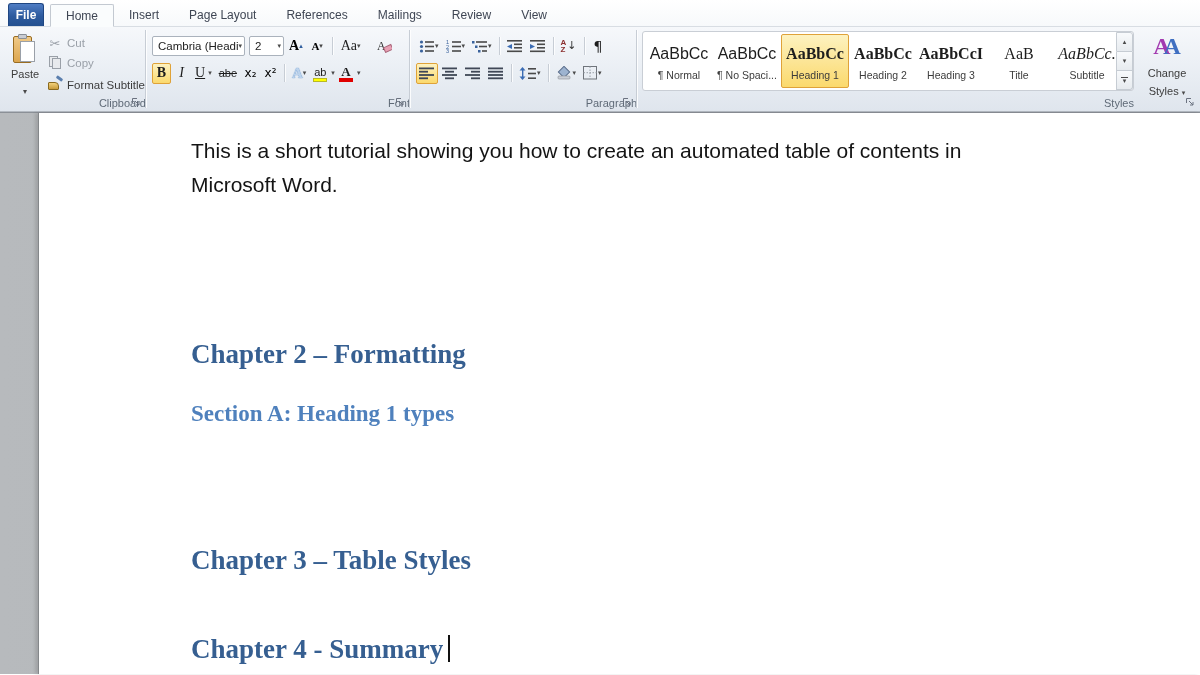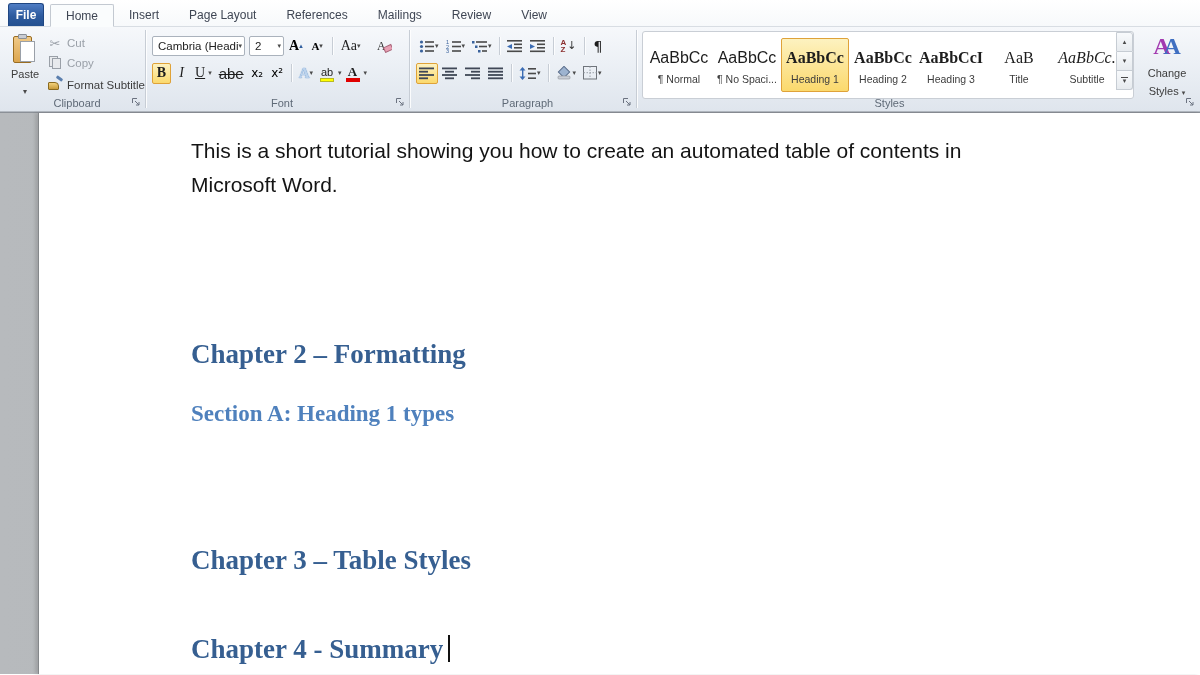--- a/index.html
+++ b/index.html
@@ -13,21 +13,21 @@
     background:linear-gradient(#4f7dc4,#2d5a9e 55%, #24508f); color:#fff; font-weight:bold; font-size:12px;
     display:flex; align-items:center; justify-content:center; border:1px solid #1f4682; border-bottom:none; cursor:pointer; }
   .tab { height:23px; padding:0 15px; font-size:12px; color:#3f4654; display:flex; align-items:center; cursor:pointer; }
   .tab.active { background:#fafcfd; border:1px solid #c3c9d1; border-bottom:1px solid #fafcfd; border-radius:2px 2px 0 0; margin-left:6px; margin-bottom:-1px; }
 
   
   .ribbon { position:relative; height:85px; background:linear-gradient(#f6f8fb,#e8edf3 60%, #dfe5ed);
     border-bottom:1px solid #b4bac2; }
   .group { position:absolute; top:0; bottom:0; }
   .group .sep { position:absolute; right:0; top:3px; bottom:3px; width:1px; background:#c7cdd5; box-shadow:1px 0 0 rgba(255,255,255,.85); }
-  .group-label { position:absolute; bottom:2px; left:0; right:0; text-align:center; font-size:11px; color:#5f6a77;margin-left:8px; }
+  .group-label { position:absolute; bottom:2px; left:0; right:0; text-align:right; font-size:11px; color:#5f6a77;margin-left:8px; }
   .launcher { position:absolute; right:4px; bottom:3px; width:12px; height:12px; display:flex; align-items:center; justify-content:center; cursor:pointer; }
 
   .g-clipboard { left:0; width:146px; }
   .paste-btn { position:absolute; left:6px; top:4px; width:38px; height:72px; text-align:center; cursor:pointer; border:1px solid transparent; border-radius:2px; }
   .clipboard-icon { display:inline-block; position:relative; width:24px; height:30px; margin-top:2px; }
   .clipboard-icon .clip-body { position:absolute; left:0; top:2px; width:19px; height:27px; background:linear-gradient(#f0c987,#dca64f); border:1px solid #9a6d21; border-radius:2px; }
   .clipboard-icon .clip-top { position:absolute; left:5px; top:0px; width:9px; height:5px; background:#c9ccd2; border:1px solid #8a8f97; border-radius:1px; }
   .clipboard-icon .clip-page { position:absolute; left:7px; top:7px; width:15px; height:21px; background:#fff; border:1px solid #9aa0a8; }
   .paste-lbl { display:block; font-size:11px; color:#3c3c3c; margin-top:0px; }
   .paste-arrow { font-size:8px; color:#4a4a4a; line-height:6px; }
@@ -53,38 +53,38 @@
   .font-name { width:93px; }
   .size-box { width:35px; margin-left:2px; }
   .dd { font-size:7px; color:#4a4a4a; line-height:8px; }
   .btn { min-width:19px; height:21px; border:1px solid transparent; border-radius:2px; display:flex; align-items:center; justify-content:center; cursor:pointer; padding:0 2px; }
   .btn.active { background:linear-gradient(#fdf2c0,#fbd96d); border-color:#dfa239; }
   .serif-glyph { font-family:"Liberation Serif", serif; font-size:14px; color:#1d1d1d; }
   .grow-font b, .shrink-font b { font-family:"Liberation Serif", serif; font-size:14px; font-weight:bold; }
   .tiny-tri { font-size:7px; vertical-align:7px; color:#2f5e9e; }
   .vsep { width:1px; height:18px; background:#c7cdd5; margin:0 3px; box-shadow:1px 0 0 rgba(255,255,255,.8); }
   .u-line { text-decoration:underline; }
-  .strike { font-size:15px; text-decoration:line-through; color:#1d1d1d; }
+  .strike { font-size:11px; text-decoration:line-through; color:#1d1d1d; }
   .fx-a { font-family:"Liberation Serif", serif; font-weight:bold; font-size:15px; color:#bcd3ec; text-shadow:0 0 1px #6d9bd1, 0 0 1px #6d9bd1; }
   .mark-btn { flex-direction:column; line-height:10px; padding-top:2px; }
   .mark-btn .bar { display:block; width:14px; height:4px; margin-top:1px; }
   .hl-bar { background:#ffff00; border:1px solid #b9b925; }
   .fc-bar { background:#e00000; }
   .mark-txt { font-size:11px; color:#1d1d1d; }
   .fc-a { font-family:"Liberation Serif", serif; font-weight:bold; font-size:13px; color:#1d1d1d; }
 
   .g-paragraph { left:410px; width:227px; }
   .prow1 { top:8px; height:21px; gap:1px; }
   .prow2 { top:34px; height:24px; gap:1px; }
   .sortAZ { display:inline-flex; flex-direction:column; font-size:8px; font-weight:bold; color:#8b2f2f; line-height:7px; }
   .sort-arrow { font-size:11px; color:#333; margin-left:1px; }
   .pilcrow { font-size:14px; color:#1d1d1d; }
 
   .g-styles { left:637px; right:0; }
-  .gallery { position:absolute; left:5px; top:4px; right:66px; height:68px; background:#fff; border:1px solid #c9ced5; border-radius:3px; display:flex; align-items:center; padding:2px 20px 2px 2px; overflow:hidden; }
+  .gallery { position:absolute; left:5px; top:4px; right:66px; height:60px; background:#fff; border:1px solid #c9ced5; border-radius:3px; display:flex; align-items:center; padding:2px 20px 2px 2px; overflow:hidden; }
   .style-item { width:68px; height:54px; border:1px solid transparent; border-radius:2px; text-align:center; overflow:hidden; cursor:pointer; padding-top:5px; flex:none; }
   .style-item .sample { display:block; height:28px; line-height:28px; white-space:nowrap; overflow:hidden; font-size:16px; color:#1d1d1d; }
   .style-item .slabel { display:block; font-size:10.5px; color:#3c3c3c; white-space:nowrap; overflow:hidden; margin-top:1px; }
   .style-item.selected { background:linear-gradient(#fdf2c0,#fbd96d); border-color:#dfa239; }
   .smp-h1 { font-family:"Liberation Serif", serif; font-weight:bold; color:#365F91; font-size:17px; }
   .smp-h2 { font-family:"Liberation Serif", serif; font-weight:bold; color:#4F81BD; font-size:16px; }
   .smp-h3 { font-family:"Liberation Serif", serif; font-weight:bold; color:#4F81BD; font-size:13px; }
   .smp-title { font-family:"Liberation Serif", serif; color:#17365D; font-size:22px; }
   .smp-sub { font-family:"Liberation Serif", serif; font-style:italic; color:#4F81BD; font-size:15px; }
   .gal-scroll { position:absolute; right:67px; top:5px; width:17px; height:58px; display:flex; flex-direction:column; }

